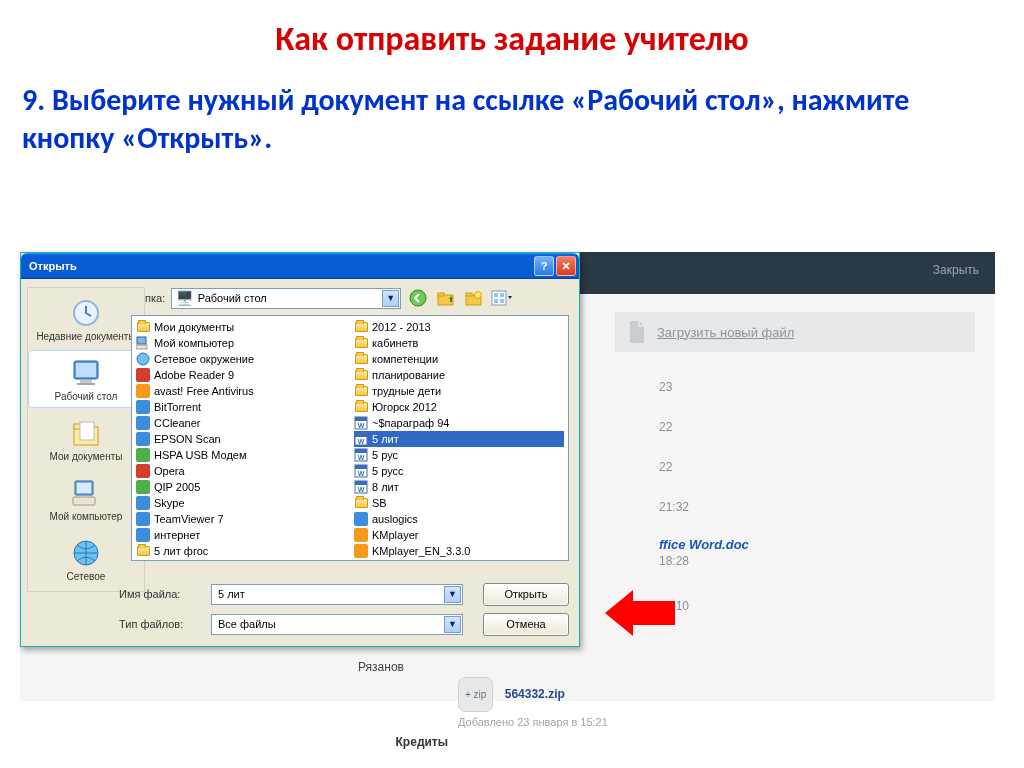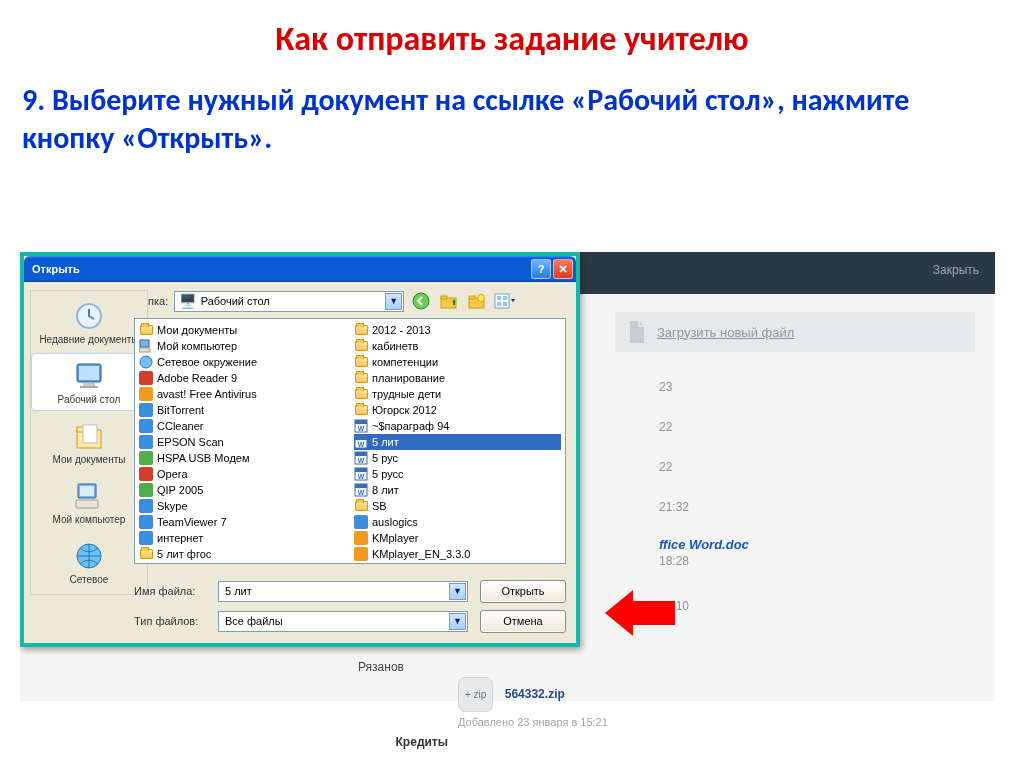--- a/index.html
+++ b/index.html
@@ -12,21 +12,21 @@
 
 .bg-area   { position: absolute; left: 20px; top: 252px; width: 975px; height: 500px; }
 .bg-dark   { position: absolute; left: 0;  top: 0;  width: 975px; height: 42px; background: #2b3944; }
 .bg-close  { position: absolute; right: 16px; top: 11px; color: #9aa6b1; font-size: 12px; }
 .bg-grey   { position: absolute; left: 0;  top: 42px; width: 975px; height: 407px; background: #f5f5f5; }
 .bg-upload { position: absolute; left: 595px; top: 60px; width: 360px; height: 40px; background: #e7e8ea; display:flex; align-items:center; padding-left:12px; gap:10px; color:#8e949b; font-size:13px;text-decoration:underline; }
 .bg-item   { position: absolute; left: 595px; width: 220px; color: #8b9096; font-size: 12px; margin-left: 44px; }
 .bg-link   { color: #1a57b8; font-weight: bold; font-size: 13px; font-style: italic; }
 
 
-.dlg { position: absolute; left: 20px; top: 252px; width: 560px; height: 395px; background: #ece9d8; border: 4px solid #14b8a6; box-shadow: 2px 3px 6px rgba(0,0,0,.35); font-size: 11px; font-family: Tahoma, sans-serif; }
+.dlg { position: absolute; left: 20px; top: 252px; width: 560px; height: 395px; background: #ece9d8; border: 1px solid #14b8a6; box-shadow: 2px 3px 6px rgba(0,0,0,.35); font-size: 11px; font-family: Tahoma, sans-serif; }
 .dlg-title { height: 26px; background: linear-gradient(to bottom,#3a95ff 0%,#0a5bd6 8%,#0a5bd6 50%,#0a5bd6 92%,#003c9a 100%); color:#fff; display:flex; align-items:center; justify-content:space-between; padding:0 3px 0 8px; font-weight:bold; border-top-left-radius:6px; border-top-right-radius:6px; }
 .dlg-title-btns { display:flex; gap:2px; }
 .btn-xp-sq { width:20px; height:20px; border-radius:3px; display:flex; align-items:center; justify-content:center; font-weight:bold; color:#fff; border:1px solid rgba(255,255,255,.5); }
 .btn-help  { background: linear-gradient(#72b3ff,#2b7be0); }
 .btn-close { background: linear-gradient(#f47a63,#d63f22); }
 
 .dlg-top   { display:flex; align-items:center; gap:6px; padding:8px 8px 6px 110px; }
 .lbl       { color:#333; }
 .combo     { flex:0 0 230px; height:21px; background:#fff; border:1px solid #7f9db9; display:flex; align-items:center; padding:0 2px 0 4px; gap:4px; position:relative; }
 .combo .arrow{ position:absolute; right:1px; top:1px; width:17px; height:17px; background:linear-gradient(#cde6ff,#abd0ff); border:1px solid #7f9db9; display:flex; align-items:center; justify-content:center; font-size:9px; color:#0a246a; }
@@ -39,21 +39,21 @@
 .place .picn{ width:32px; height:32px; display:flex; align-items:center; justify-content:center; }
 
 .filelist  { position:absolute; left:110px; top:62px; right:10px; height:246px; background:#fff; border:1px solid #7f9db9; display:flex; font-size:11px; overflow:hidden; }
 .col       { flex:1; padding:3px 4px; }
 .frow      { display:flex; align-items:center; gap:4px; height:16px; white-space:nowrap; color:#000; }
 .frow.sel  { background:#316ac5; color:#fff; }
 .ic        { width:14px; height:14px; display:inline-flex; align-items:center; justify-content:center; flex-shrink:0; }
 .ic-folder { background: linear-gradient(#ffe9a6,#f6c748); border-radius:1px; border:1px solid #d09b10; width:13px; height:10px; position:relative; }
 .ic-folder::before{ content:''; position:absolute; left:0; top:-3px; width:6px; height:3px; background:#f6c748; border:1px solid #d09b10; border-bottom:none; border-radius:1px 1px 0 0; }
 
-.bottom    { position:absolute; left:110px; right:10px; bottom:10px; display:grid; grid-template-columns:72px 1fr 86px; grid-template-rows:24px 24px; gap:6px 12px; align-items:center; }
+.bottom    { position:absolute; left:98px; right:10px; bottom:10px; display:grid; grid-template-columns:72px 1fr 86px; grid-template-rows:24px 24px; gap:6px 20px; align-items:center; }
 .txtin     { height:21px; background:#fff; border:1px solid #7f9db9; display:flex; align-items:center; padding:0 2px 0 6px; position:relative; }
 .txtin .arrow{ position:absolute; right:1px; top:1px; width:17px; height:17px; background:linear-gradient(#cde6ff,#abd0ff); border:1px solid #7f9db9; display:flex; align-items:center; justify-content:center; font-size:9px; color:#0a246a; }
 .xpbtn     { height:23px; background:linear-gradient(#fff,#ece9d8); border:1px solid #888; border-radius:3px; font-size:11px; color:#000; display:flex; align-items:center; justify-content:center; box-shadow: inset 0 0 0 1px #fff; position:relative; }
 
 
 .red-arrow { position:absolute; left:605px; top:590px; width:70px; height:46px; }
 .red-arrow .shaft{ position:absolute; left:24px; top:11px; width:46px; height:24px; background:#ff0000; }
 .red-arrow .head { position:absolute; left:0; top:0; width:0; height:0; border-top:23px solid transparent; border-bottom:23px solid transparent; border-right:28px solid #ff0000; }
 
 

